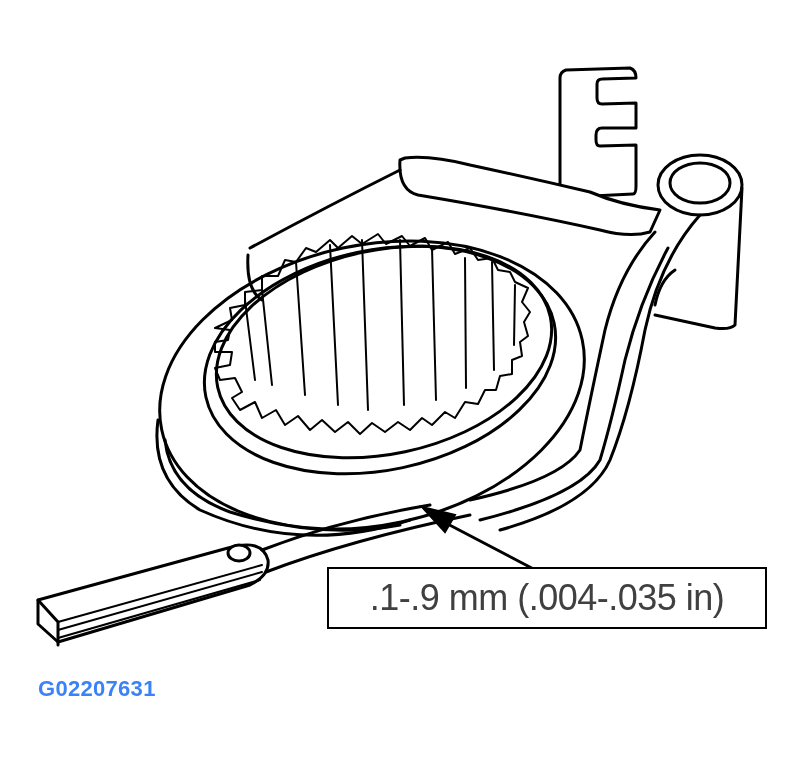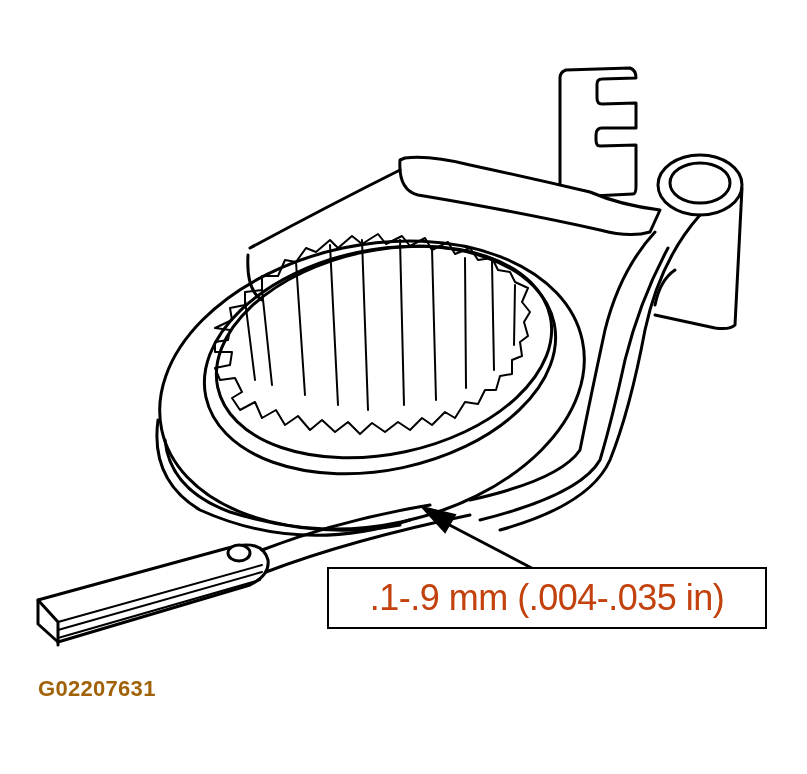--- a/index.html
+++ b/index.html
@@ -6,25 +6,25 @@
   body { width: 807px; height: 774px; position: relative; overflow: hidden;
          font-family: "Liberation Sans", sans-serif; }
   #art { position: absolute; left: 0; top: 0; width: 807px; height: 774px; }
   .ln { fill: none; stroke: #000; stroke-width: 3; stroke-linejoin: round; stroke-linecap: round; }
   .fw { fill: #fff; stroke: #000; stroke-width: 3; stroke-linejoin: round; stroke-linecap: round; }
   .thin { fill: none; stroke: #000; stroke-width: 2; stroke-linejoin: round; stroke-linecap: round; }
   .callout-box {
     position: absolute; left: 327px; top: 567px; width: 440px; height: 62px;
     border: 2px solid #000; background: #fff; box-sizing: border-box;
     display: flex; align-items: center; justify-content: center;
-    font-size: 36px; color: #c2410c; letter-spacing: -0.5px; white-space: nowrap;
+    font-size: 36px; color: #404040; letter-spacing: -0.5px; white-space: nowrap;
   }
   .figure-id {
     position: absolute; left: 38px; top: 676px;
-    font-size: 22px; font-weight: bold; color: #a16207; letter-spacing: 0.3px;
+    font-size: 22px; font-weight: bold; color: #3b82f6; letter-spacing: 0.3px;
   }
 </style>
 </head>
 <body>
 
 <svg id="art" viewBox="0 0 807 774" xmlns="http://www.w3.org/2000/svg">
 
   <g>
     <path class="fw" d="M560,78 L560,190 Q562,198 572,197 L633,194 Q636,194 636,186 L636,145
                         L600,146 Q596,146 596,140 L596,135 Q596,128 602,128 L636,128

